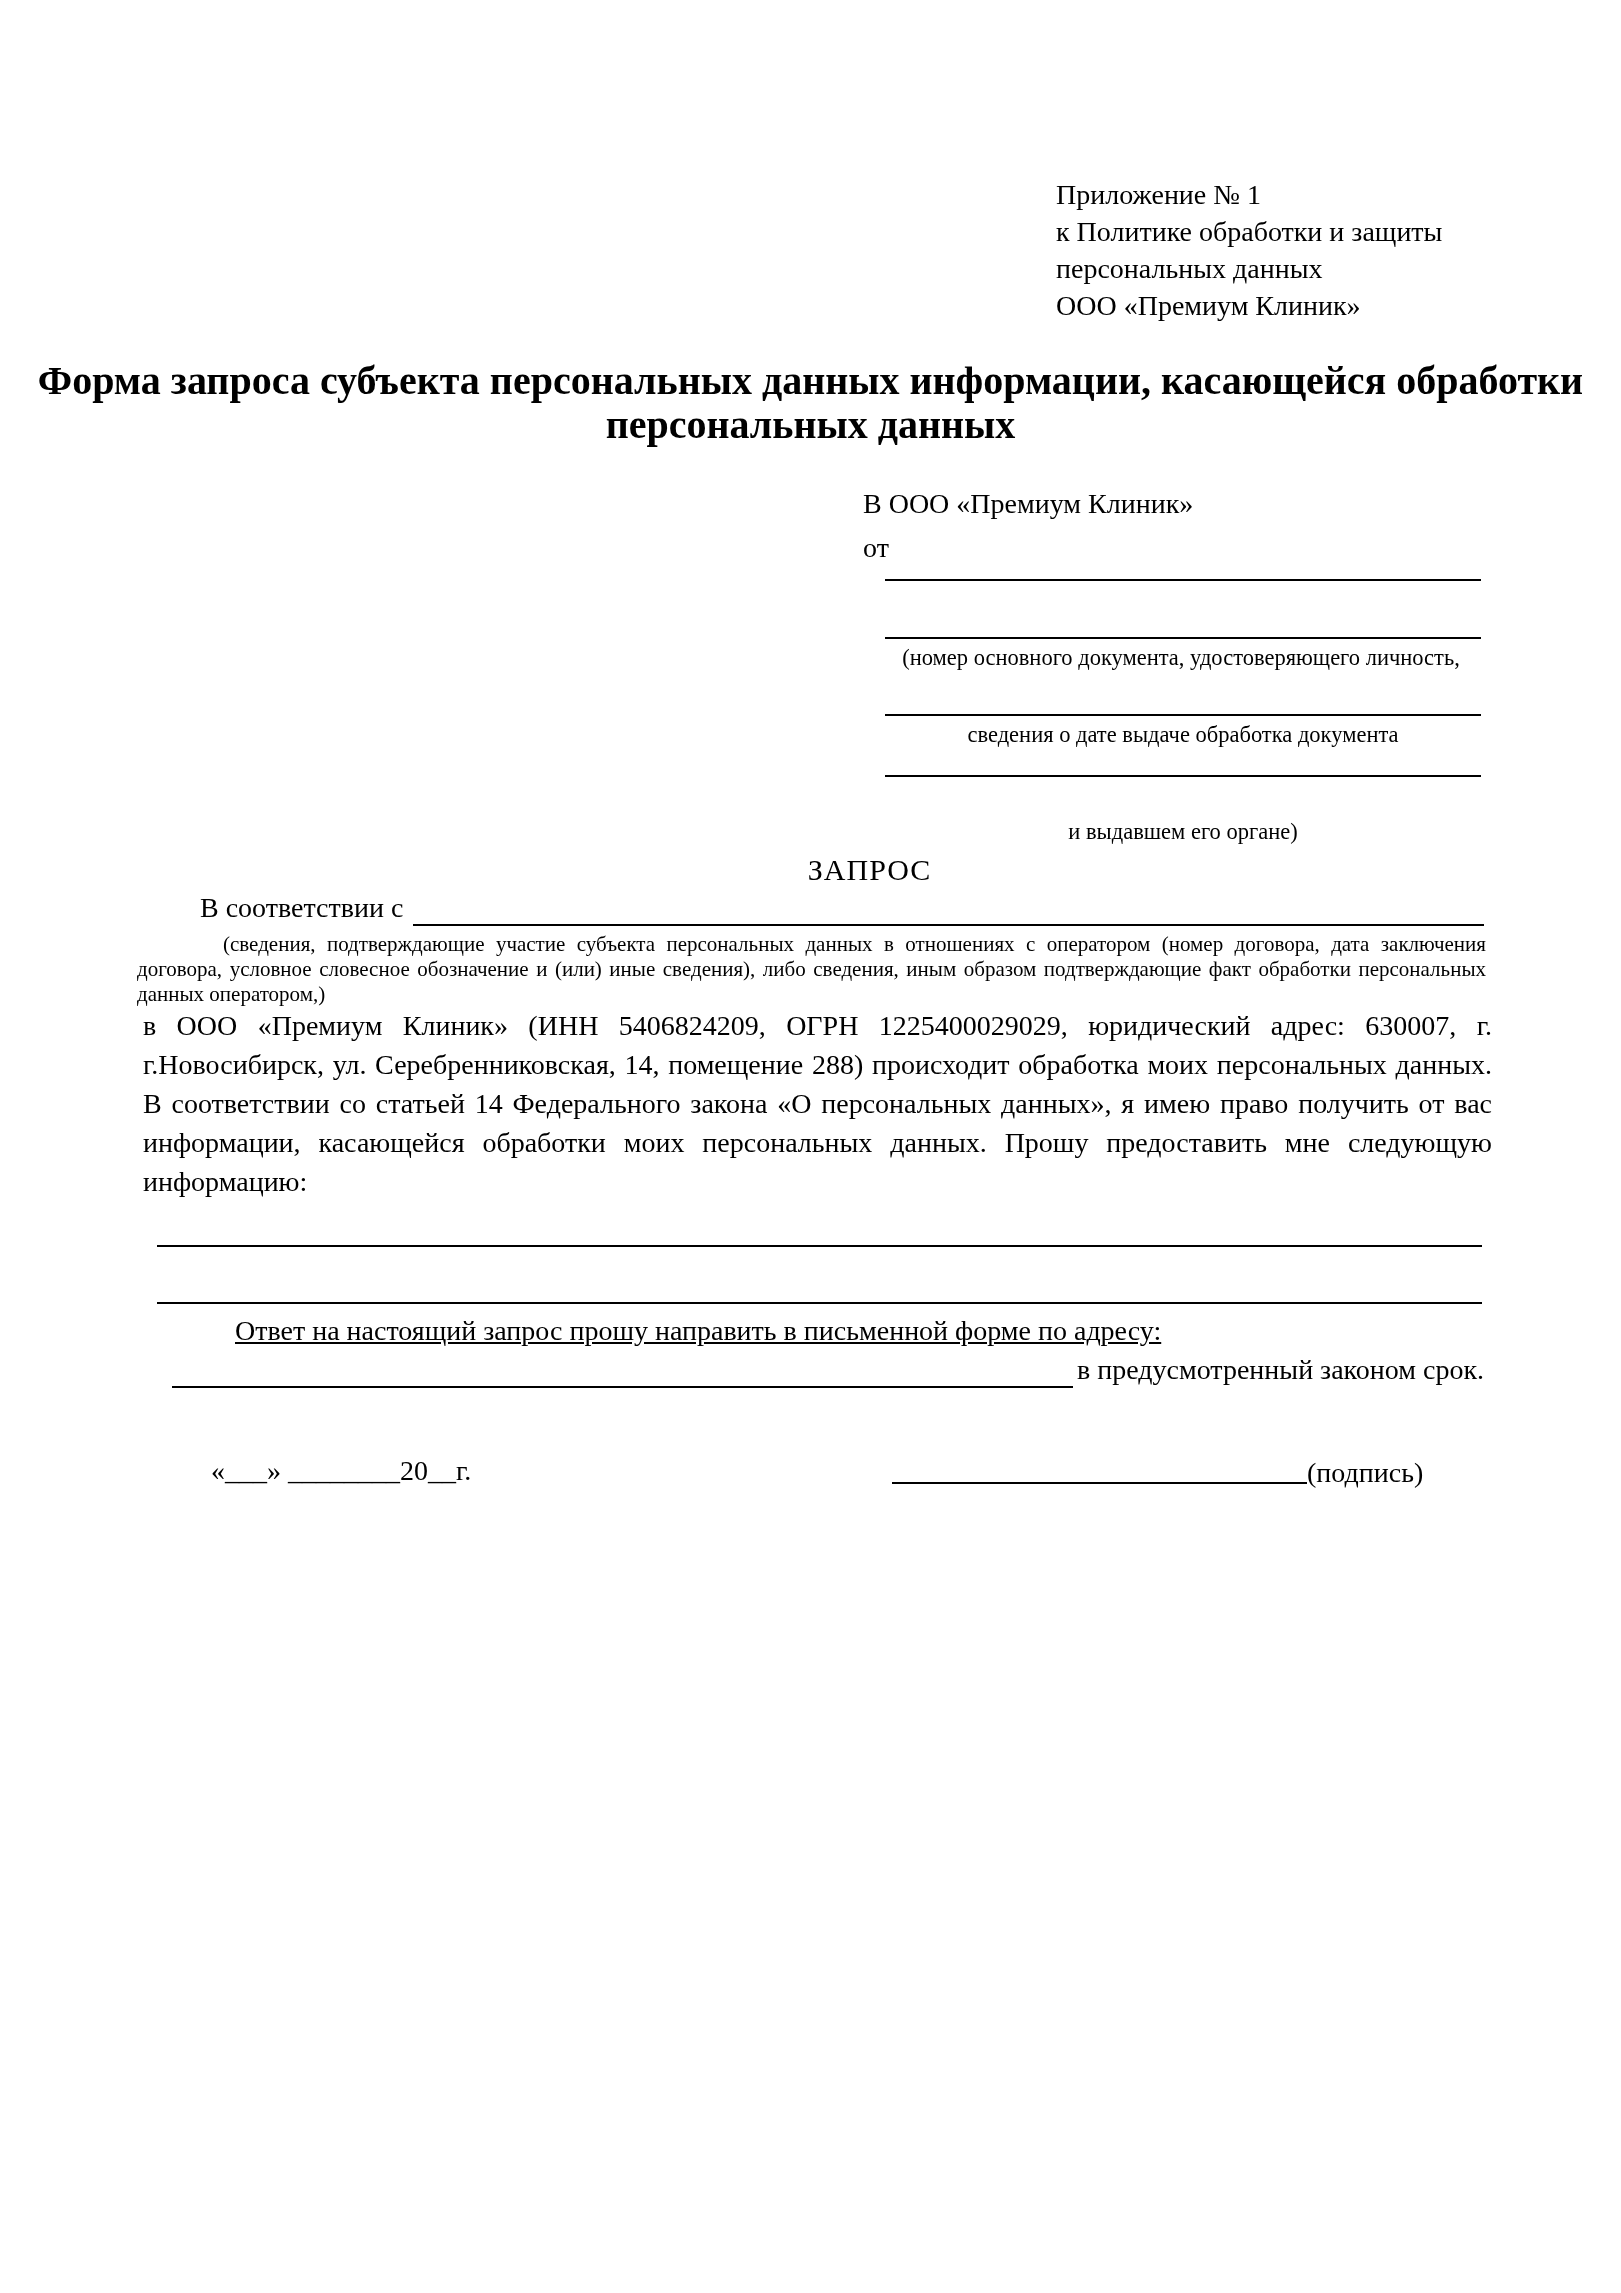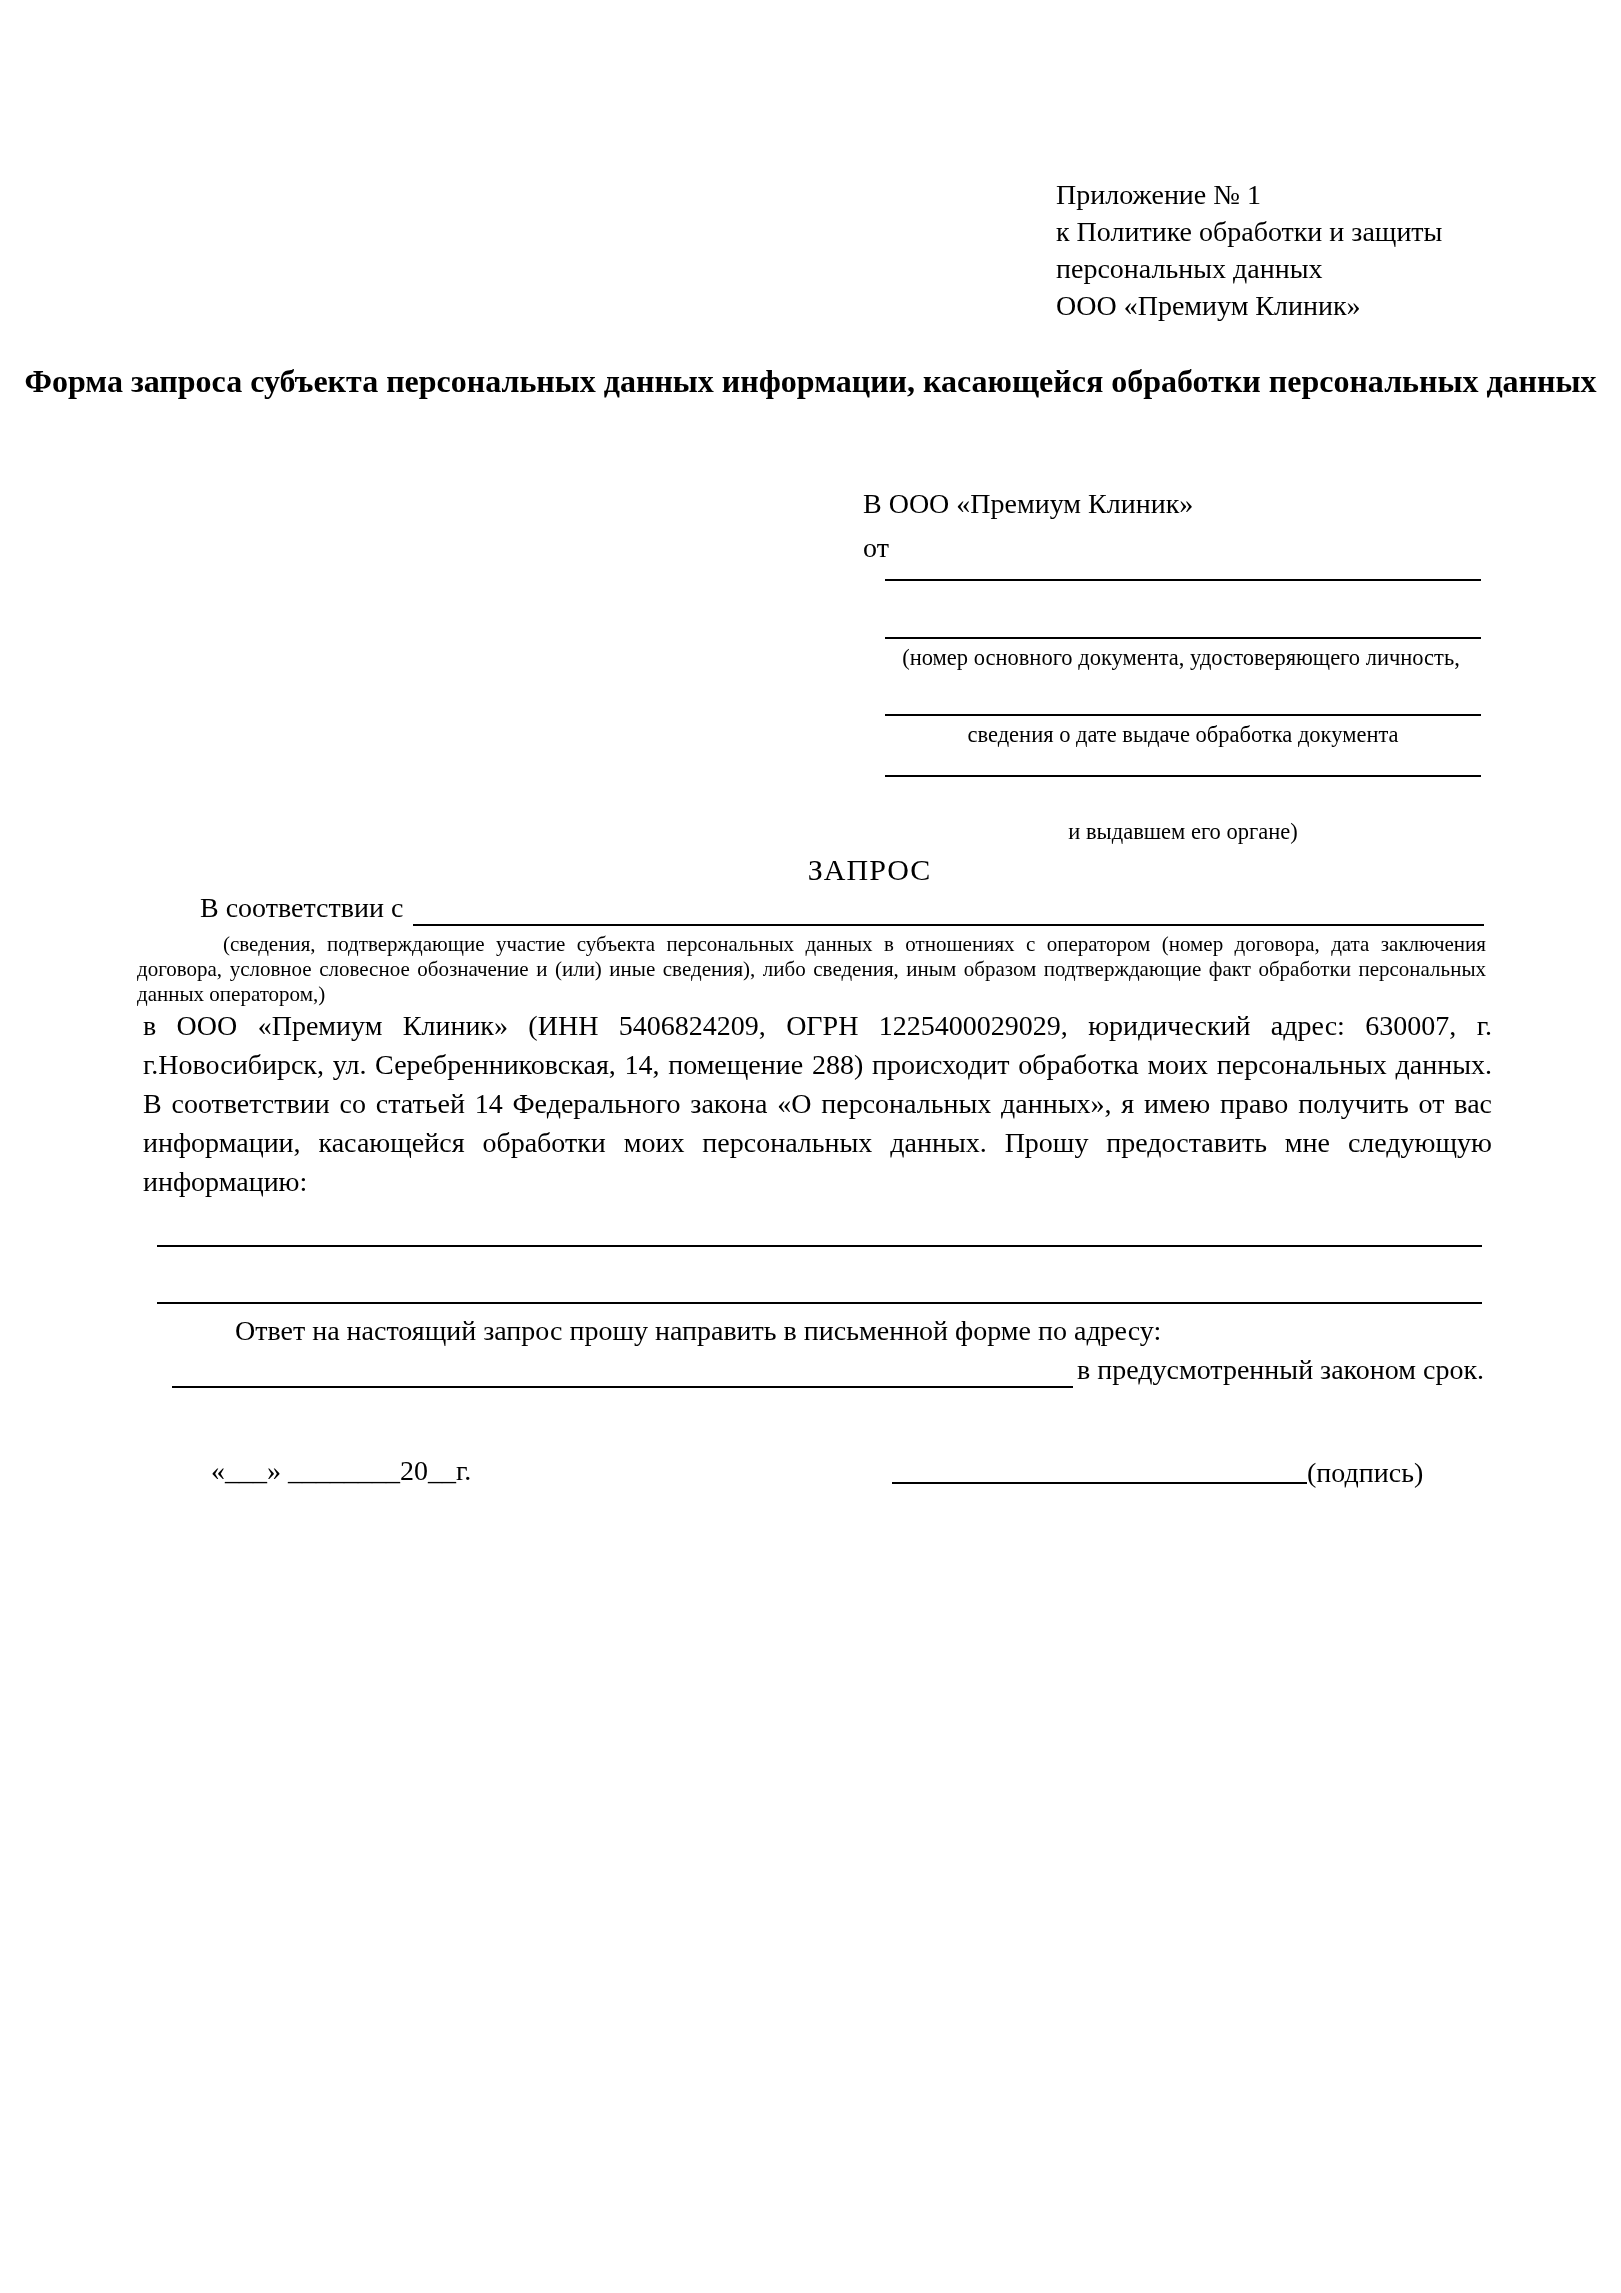--- a/index.html
+++ b/index.html
@@ -25,21 +25,21 @@
     font-size: 28px;
     line-height: 37px;
     white-space: pre-line;
   }
   .doc-title {
     left: 0;
     top: 359px;
     width: 1621px;
     text-align: center;
     font-weight: bold;
-    font-size: 32px;
+    font-size: 40px;
     line-height: 44px;
   }
   .to-line   { left: 863px; top: 488px; font-size: 28px; }
   .from-line { left: 863px; top: 532px; font-size: 28px; }
 
   .blank-u {
     border-bottom: 2.9px solid #000;
     height: 13.7px;
   }
   .u1 { left: 885px; top: 565px; width: 596px; }
@@ -105,20 +105,21 @@
   .blank-row2 { left: 157px; top: 1288px; width: 1325px; }
 
   .answer-par {
     left: 137px;
     top: 1311px;
     width: 1349px;
     font-size: 28px;
     line-height: 39px;
     text-align: justify;
     text-indent: 98px;
+    text-decoration: underline;
   }
   .answer-row2 {
     left: 172px;
     top: 1351px;
     width: 1312px;
     display: flex;
     align-items: flex-end;
     font-size: 28px;
     line-height: 37px;
   }

